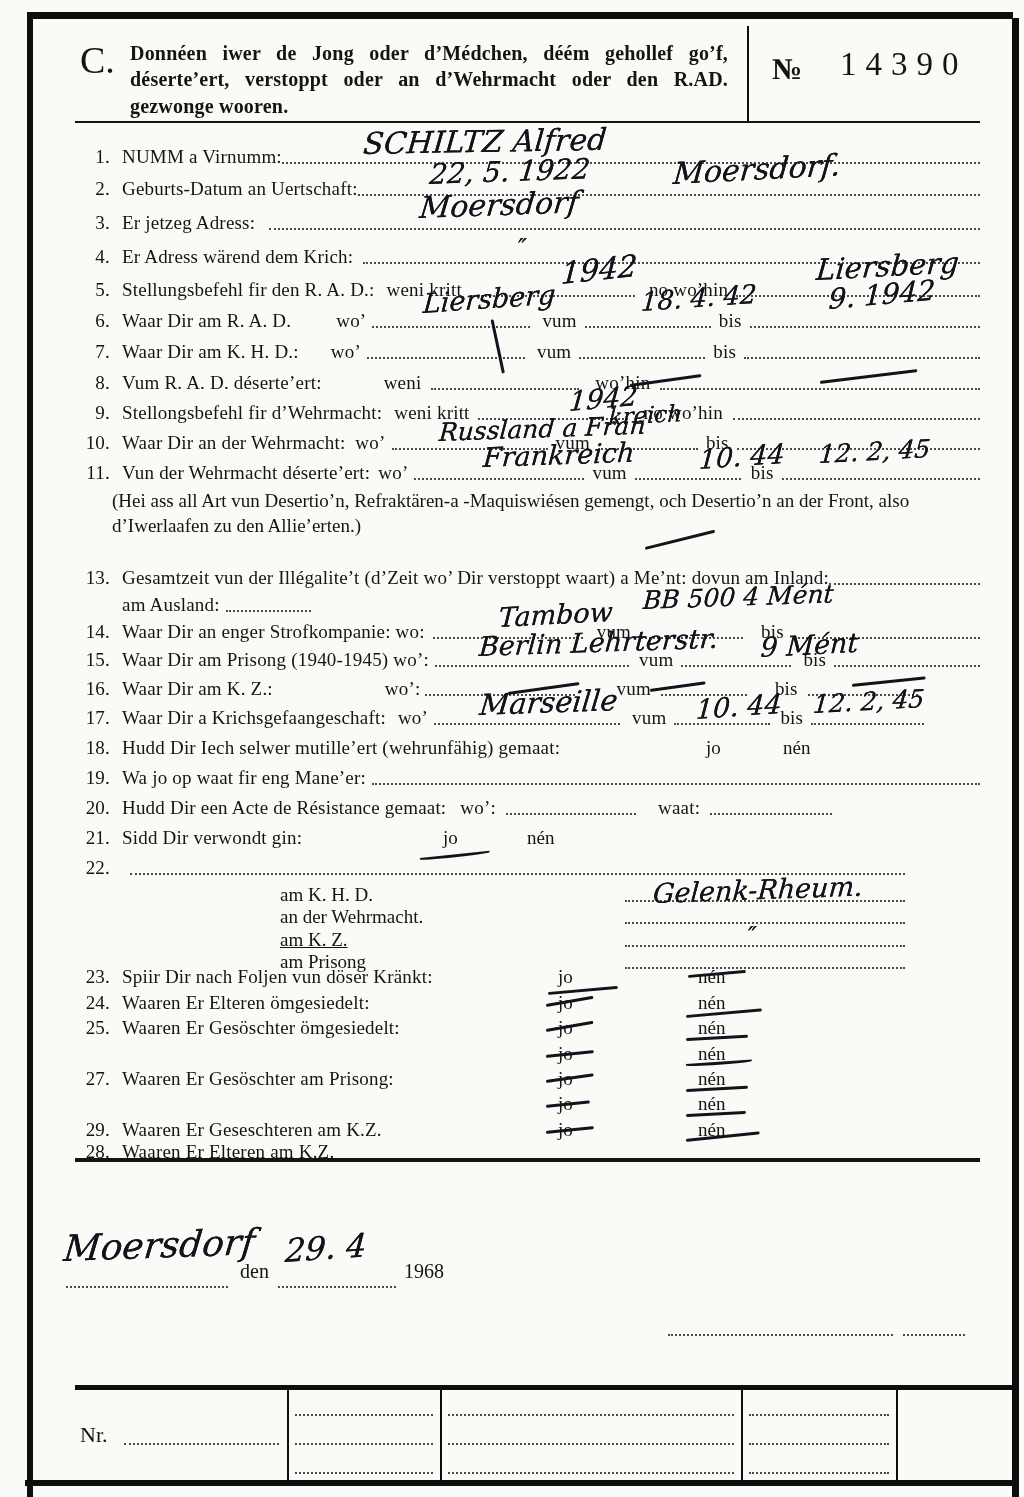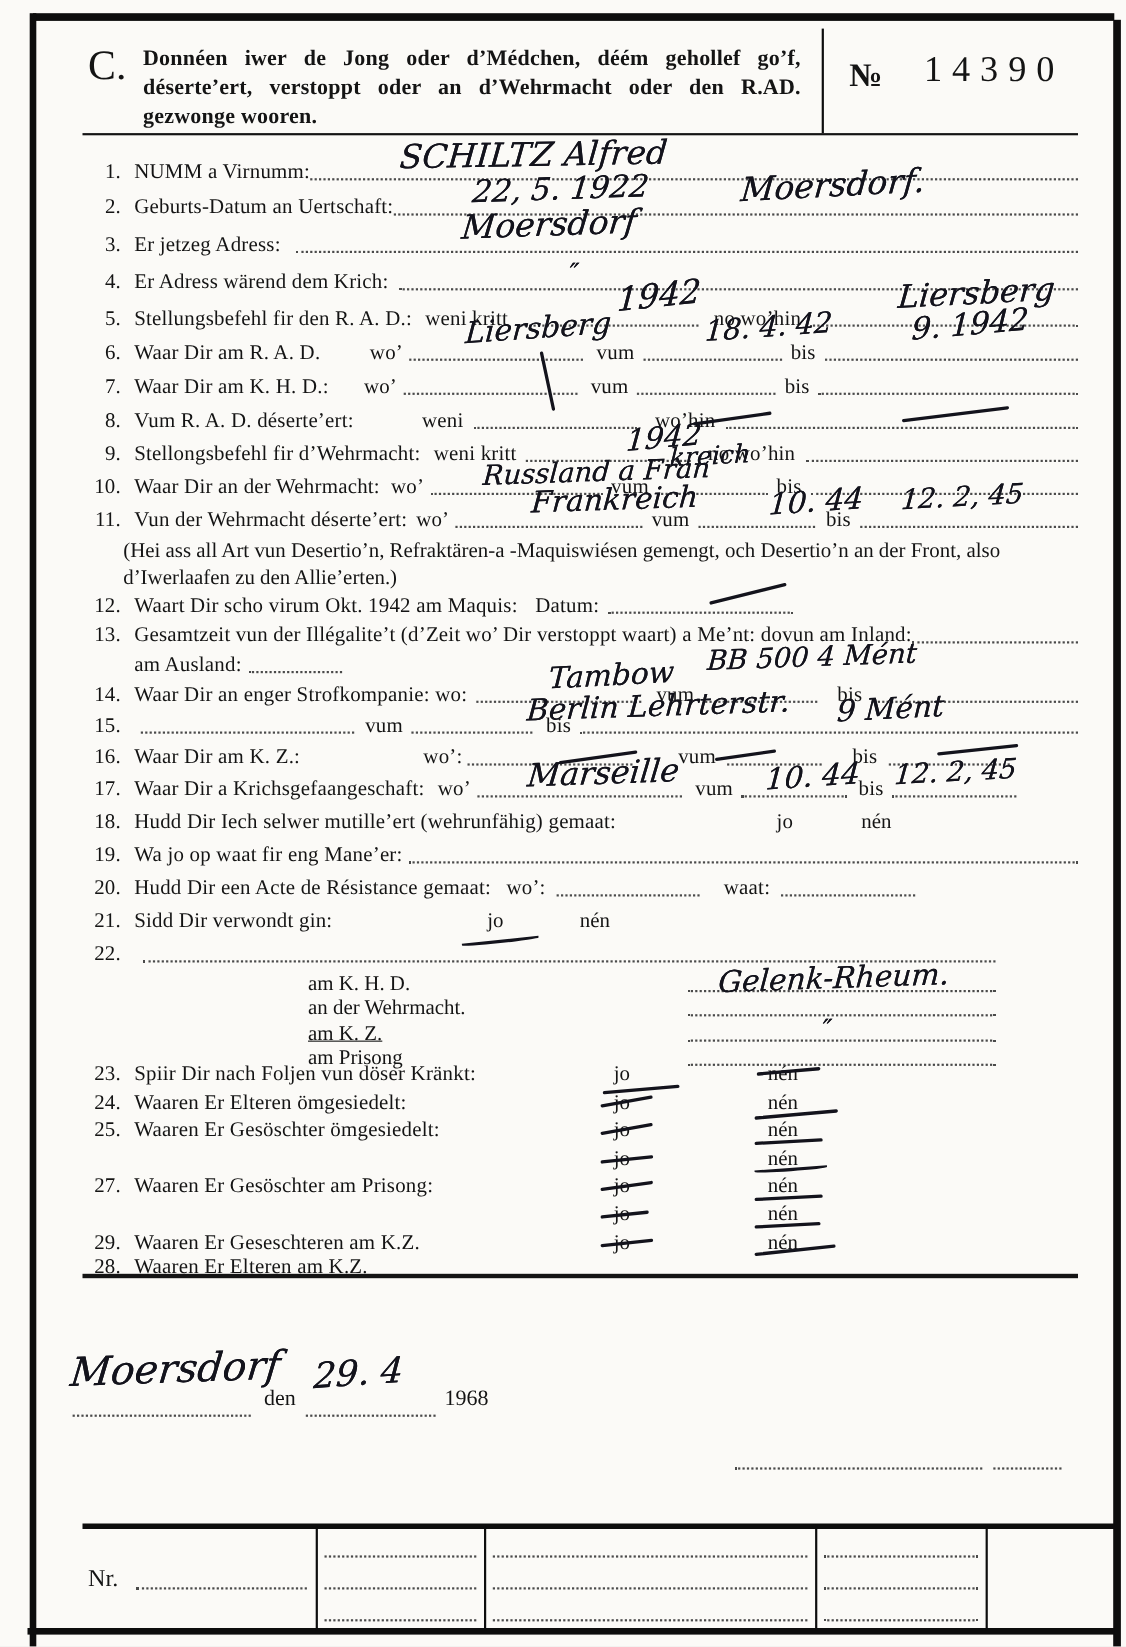--- a/index.html
+++ b/index.html
@@ -132,26 +132,20 @@
     <span class="lbl" style="margin-left:8px;">wo’</span>
     <span class="dots" style="width:170px;margin-left:6px;"></span>
     <span class="lbl" style="margin-left:8px;">vum</span>
     <span class="dots" style="width:106px;margin-left:8px;"></span>
     <span class="lbl" style="margin-left:10px;">bis</span>
     <span class="dots grow" style="margin-left:8px;"></span>
   </div>
 
   <div class="note">(Hei ass all Art vun Desertio’n, Refraktären-a -Maquiswiésen gemengt, och Desertio’n an der Front, also d’Iwerlaafen zu den Allie’erten.)</div>
 
-  <div class="row" style="top:540px;width:auto;">
-    <span class="num">12.</span>
-    <span class="lbl">Waart Dir scho virum Okt. 1942 am Maquis:</span>
-    <span class="lbl" style="margin-left:16px;">Datum:</span>
-    <span class="dots" style="width:168px;margin-left:8px;"></span>
-  </div>
 
   <div class="row" style="top:567px;">
     <span class="num">13.</span>
     <span class="lbl">Gesamtzeit vun der Illégalite’t (d’Zeit wo’ Dir verstoppt waart) a Me’nt: dovun am Inland:</span>
     <span class="dots grow"></span>
   </div>
   <div class="row" style="top:594px;left:122px;width:auto;">
     <span class="lbl">am Ausland:</span>
     <span class="dots" style="width:85px;margin-left:6px;"></span>
   </div>
@@ -161,20 +155,21 @@
     <span class="lbl">Waar Dir an enger Strofkompanie: wo:</span>
     <span class="dots" style="width:150px;margin-left:8px;"></span>
     <span class="lbl" style="margin-left:14px;">vum</span>
     <span class="dots" style="width:102px;margin-left:10px;"></span>
     <span class="lbl" style="margin-left:18px;">bis</span>
     <span class="dots grow" style="margin-left:10px;"></span>
   </div>
 
   <div class="row" style="top:649px;">
     <span class="num">15.</span>
+    <span class="lbl">Waar Dir am Prisong (1940-1945) wo’:</span>
     <span class="dots" style="width:194px;margin-left:6px;"></span>
     <span class="lbl" style="margin-left:10px;">vum</span>
     <span class="dots" style="width:110px;margin-left:8px;"></span>
     <span class="lbl" style="margin-left:12px;">bis</span>
     <span class="dots grow" style="margin-left:8px;"></span>
   </div>
 
   <div class="row" style="top:678px;width:auto;">
     <span class="num">16.</span>
     <span class="lbl">Waar Dir am K. Z.:</span>

